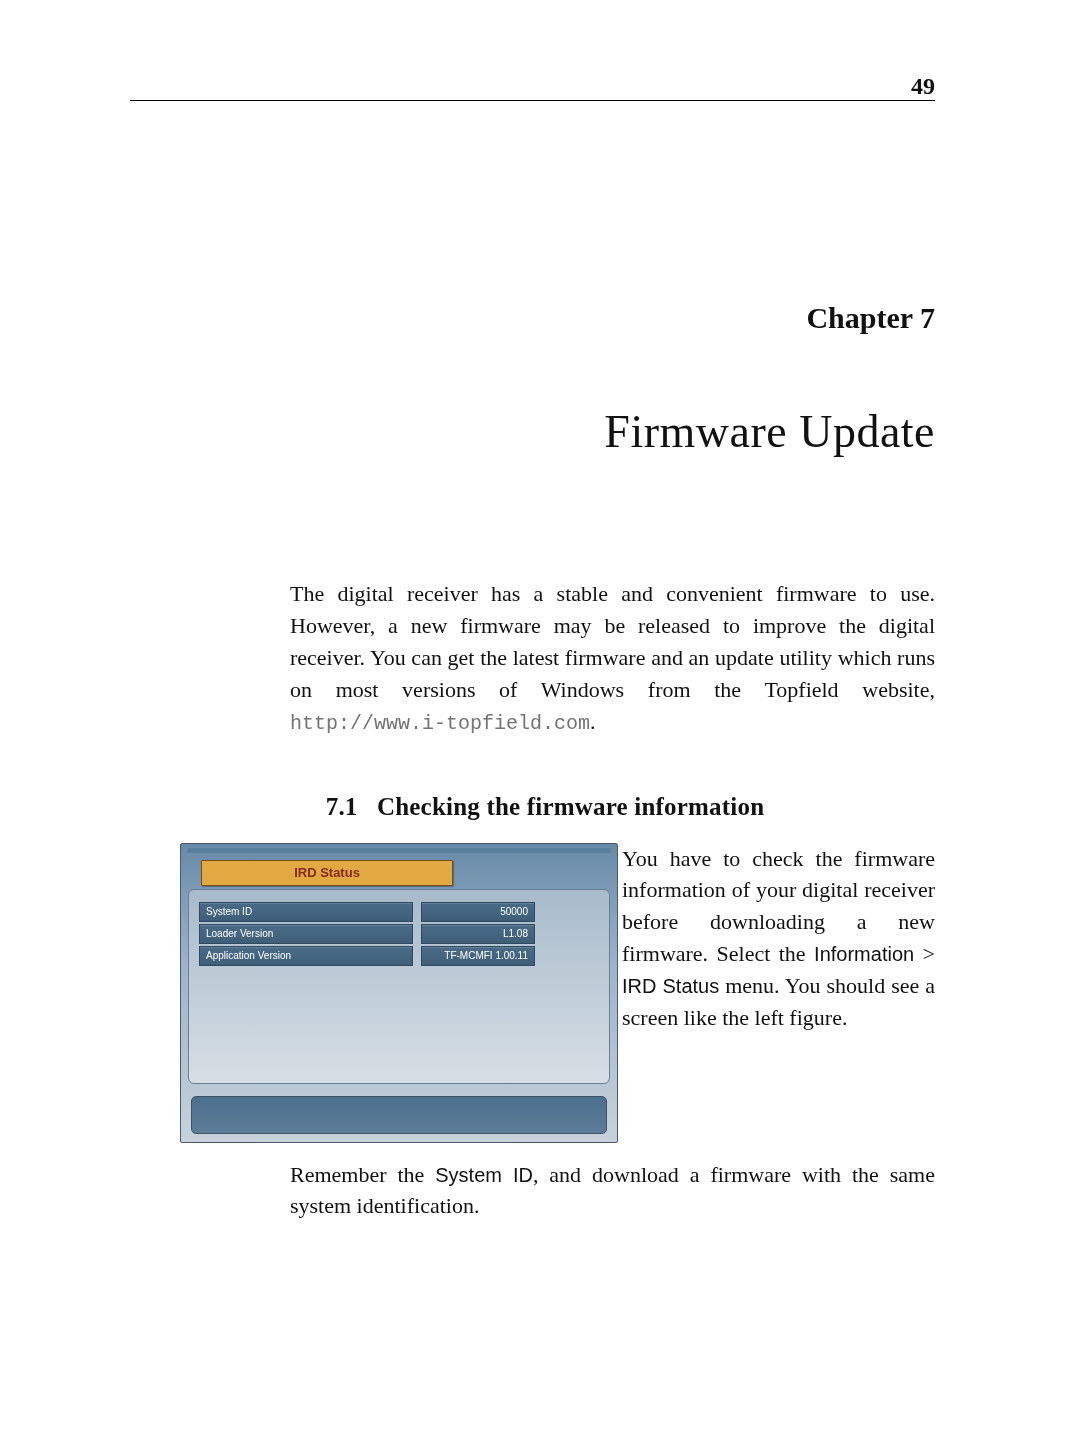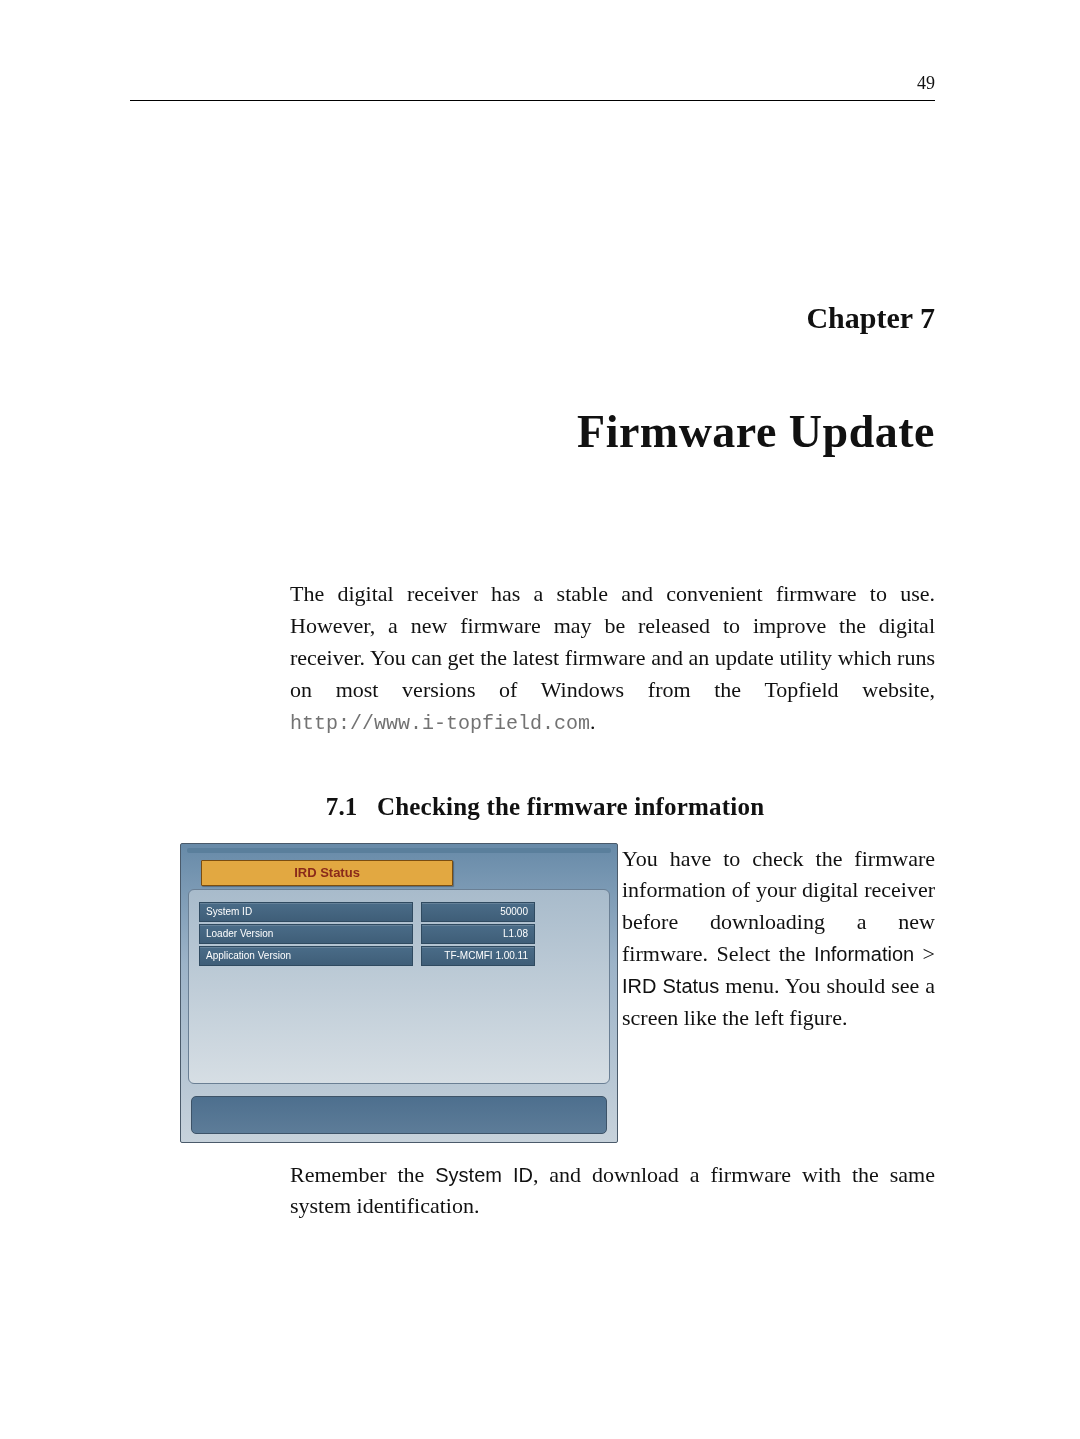--- a/index.html
+++ b/index.html
@@ -19,34 +19,34 @@
   .rule-area {
     border-top: 1px solid #000;
     margin-left: 10px;
     margin-right: 25px;
     position: relative;
   }
   .page-number {
     position: absolute;
     right: 0;
     top: -28px;
-    font-weight: normal;
-    font-size: 18px;
+    font-weight: bold;
+    font-size: 24px;
   }
   .chapter-label {
     text-align: right;
     font-size: 30px;
     font-weight: bold;
     margin-top: 200px;
     margin-right: 25px;
   }
   .chapter-title {
     text-align: right;
     font-size: 46px;
-    font-weight: bold;
+    font-weight: normal;
     margin-top: 70px;
     margin-right: 25px;
     letter-spacing: 0.5px;
   }
   .body-text {
     margin-top: 120px;
     margin-left: 170px;
     margin-right: 25px;
     font-size: 22px;
     line-height: 1.45;

